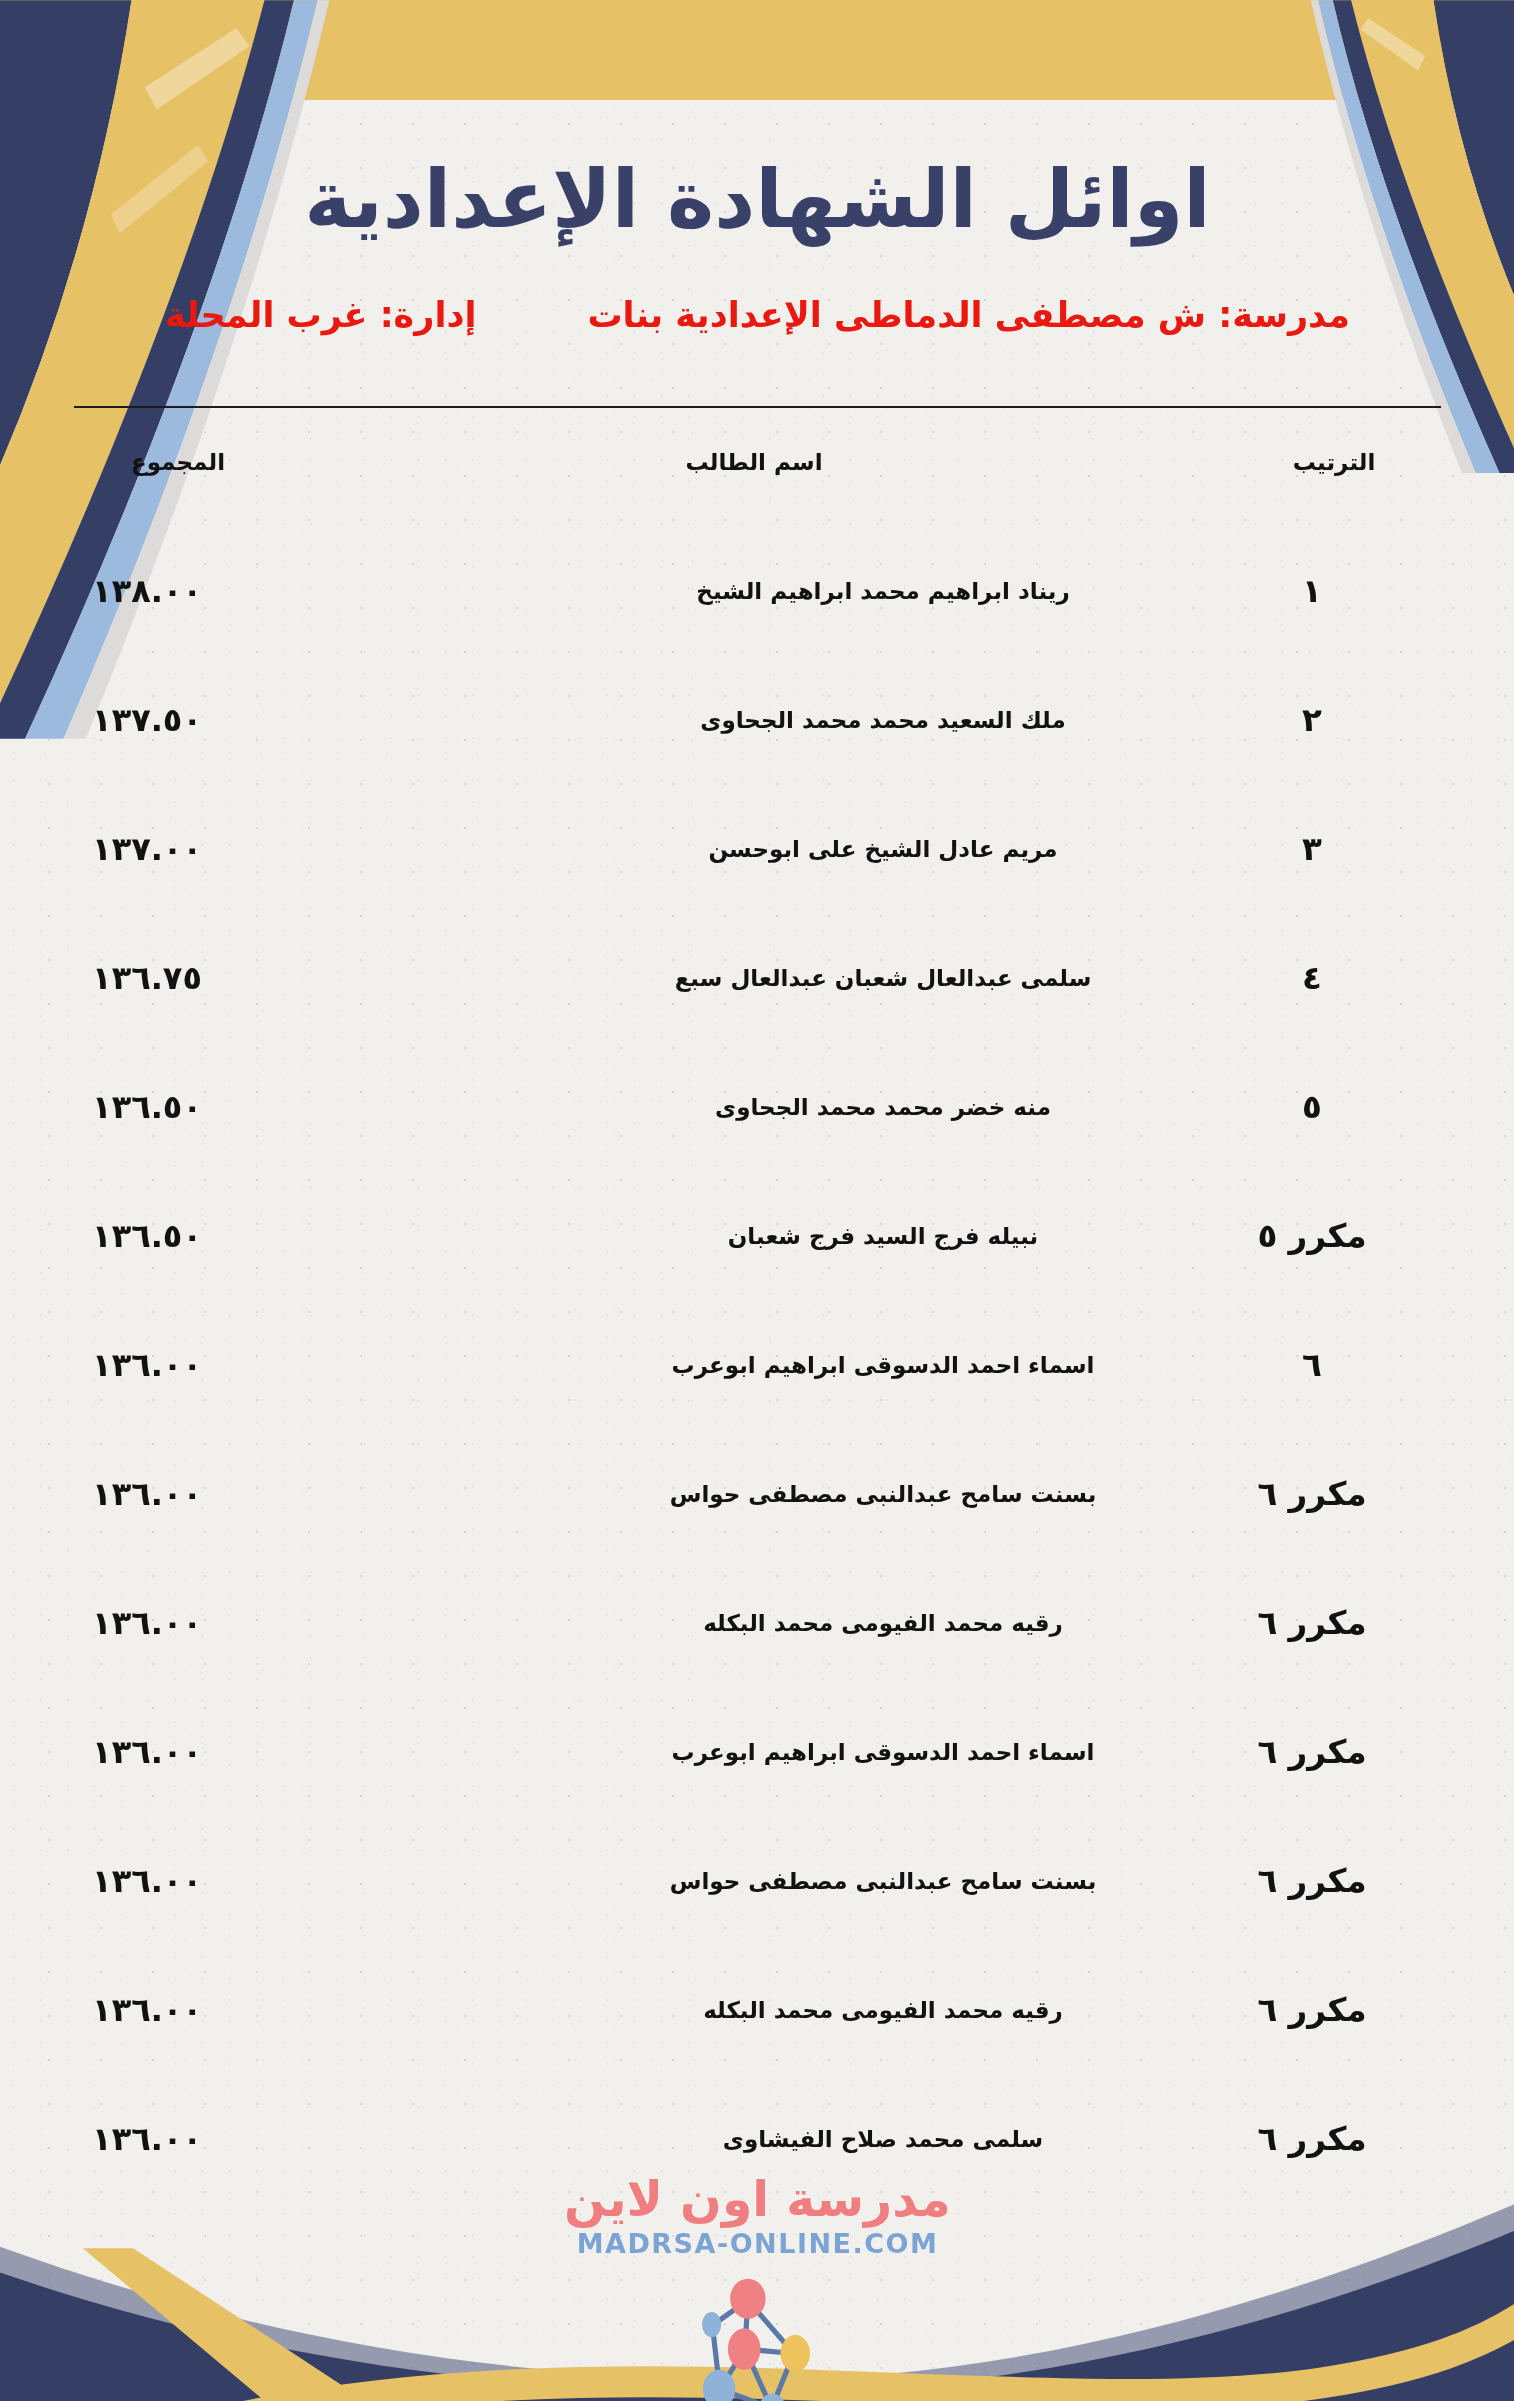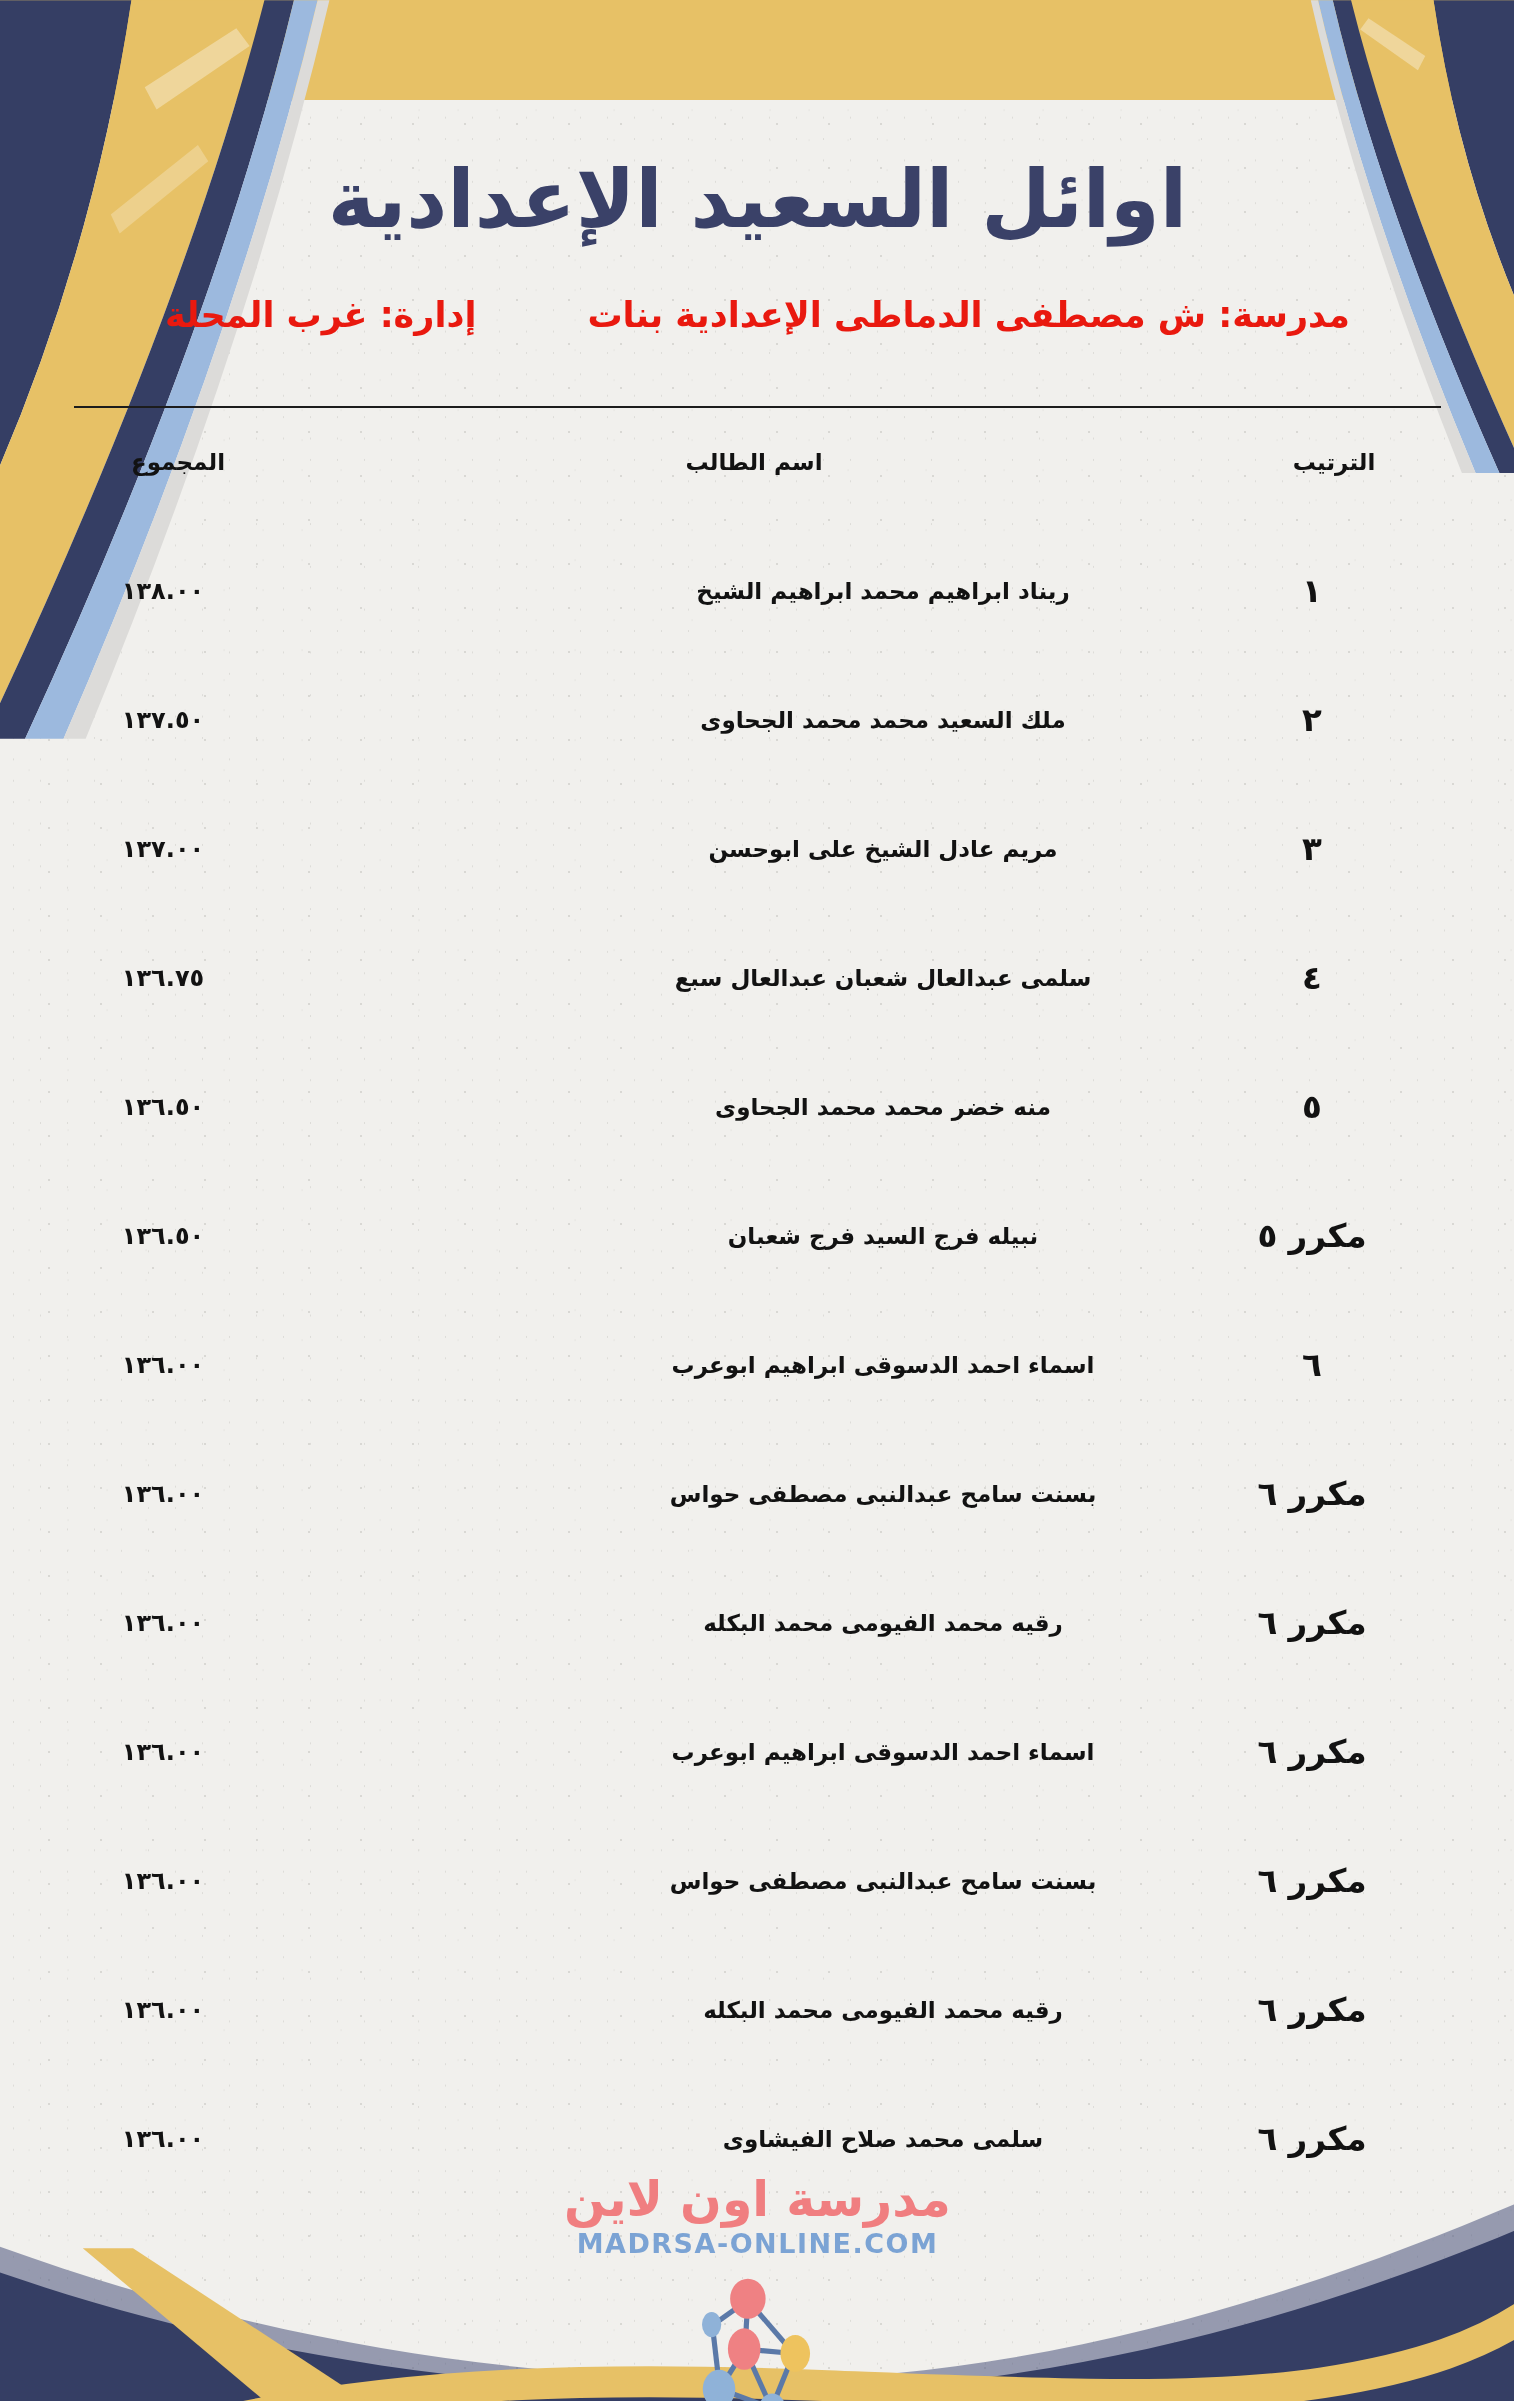--- a/index.html
+++ b/index.html
@@ -31,21 +31,21 @@
   .hcell{top:0;font-size:23px;}
   #header-row{left:0;top:449px;width:1515px;height:52px;}
   #h-rank{left:1223px;width:222px;}
   #h-name{left:643px;width:222px;}
   #h-total{left:67px;width:222px;}
   #results-rows{left:0;top:526px;width:1515px;}
   .result-row{position:relative;width:1515px;height:129px;}
   .rcell{top:50%;transform:translateY(-50%);}
   .cell-rank{left:1201px;width:222px;font-size:32.5px;}
   .cell-name{left:554px;width:658px;font-size:23px;}
-  .cell-total{left:52px;width:222px;font-size:24px;}
+  .cell-total{left:36px;width:222px;font-size:32px;}
   #footer-logo{left:458px;top:2172px;width:599px;display:flex;flex-direction:column;justify-content:center;align-items:center;gap:19px;direction:ltr;}
   #footer-text{display:flex;flex-direction:column;align-items:center;}
   #brand-arabic{font-size:49px;font-weight:bold;color:#f07e80;line-height:1.15;direction:rtl;}
   #brand-url{font-size:27px;font-weight:bold;color:#7ba3d4;letter-spacing:1.5px;line-height:1.15;}
 </style>
 </head>
 <body>
 
 <div id="gold-band" class="abs"></div>
 
@@ -70,21 +70,21 @@
   </g>
 </svg>
 
 <svg class="decor abs" style="left:0;top:2158px;" width="1515" height="244" viewBox="0 0 2050 330">
   <path d="M0,120 C320,235 620,290 960,300 C1380,312 1760,185 2050,62 L2050,330 L0,330 Z" fill="#4b547b" opacity="0.55"></path>
   <path d="M0,155 C320,265 640,312 980,318 C1400,325 1770,215 2050,98 L2050,330 L0,330 Z" fill="#353e64"></path>
   <path d="M320,352 C560,302 820,296 1120,308 C1400,319 1620,330 1790,304 C1925,283 2005,252 2068,210" stroke="#e7c166" stroke-width="42" fill="none"></path>
   <path d="M112,122 L180,122 L500,332 L362,332 Z" fill="#e7c166"></path>
 </svg>
 
-<div id="page-title" class="abs">اوائل السعيد الإعدادية</div>
+<div id="page-title" class="abs">اوائل الشهادة الإعدادية</div>
 
 <div id="school-line" class="abs">
   <span>مدرسة: ش مصطفى الدماطى الإعدادية بنات</span>
   <span>إدارة: غرب المحلة</span>
 </div>
 
 <div id="divider" class="abs"></div>
 
 <div id="header-row" class="abs">
   <div id="h-rank" class="hcell">الترتيب</div>

